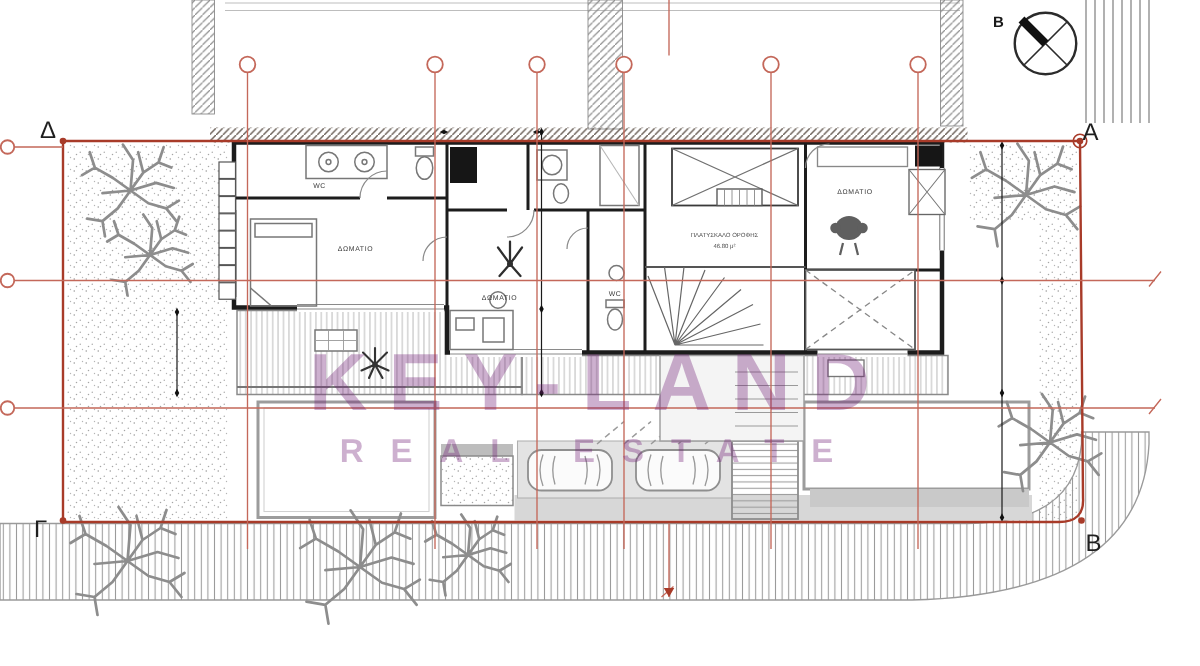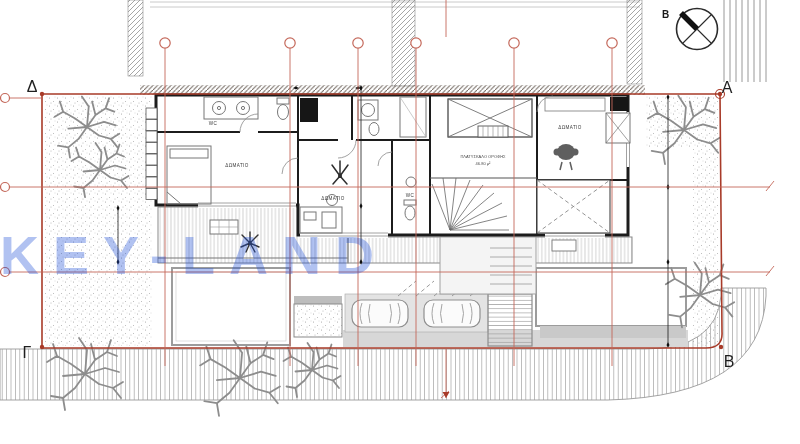--- a/index.html
+++ b/index.html
@@ -4,22 +4,22 @@
 <style>
   html,body{margin:0;padding:0;background:#fff;}
   #stage{position:relative;width:800px;height:444px;background:#fff;overflow:hidden;
          font-family:"Liberation Sans",sans-serif;}
   #plan-svg{position:absolute;left:0;top:0;}
   text{font-family:"Liberation Sans",sans-serif;fill:#333;}
   .corner-letter{font-size:16px;fill:#1f1f1f;}
   .room-label{font-size:4.6px;letter-spacing:.4px;fill:#3a3a3a;text-anchor:middle;}
   .tiny-label{font-size:4px;fill:#4a4a4a;text-anchor:middle;}
   .compass-letter{font-size:10px;font-weight:bold;fill:#1a1a1a;}
-  .watermark{position:absolute;left:0;right:0;top:226px;
-             color:#1d4ed8;opacity:.34;font-weight:bold;pointer-events:none;line-height:1.1;}
+  .watermark{position:absolute;left:0;right:0;top:226px;text-align:center;
+             color:#701a75;opacity:.34;font-weight:bold;pointer-events:none;line-height:1.1;}
   .wm1{font-size:54px;letter-spacing:14px;}
   .wm2{font-size:22px;letter-spacing:18px;margin-top:4px;}
 </style>
 </head>
 <body>
 
 <div id="stage">
 <svg id="plan-svg" width="800" height="444" viewBox="0 0 800 444">
   <defs>
     <pattern id="stip" width="8" height="8" patternUnits="userSpaceOnUse">
@@ -297,14 +297,15 @@
     <text class="room-label" x="570" y="129">ΔΩΜΑΤΙΟ</text>
     <text class="room-label" x="213" y="125">WC</text>
     <text class="room-label" x="410" y="197">WC</text>
     <text class="tiny-label" x="483" y="158">ΠΛΑΤΥΣΚΑΛΟ ΟΡΟΦΗΣ</text>
     <text class="tiny-label" x="483" y="165">46.80 μ²</text>
   </g>
 </svg>
 
 <div class="watermark">
   <div class="wm1">KEY-LAND</div>
+  <div class="wm2">REAL ESTATE</div>
 </div>
 </div>
 
 </body></html>

